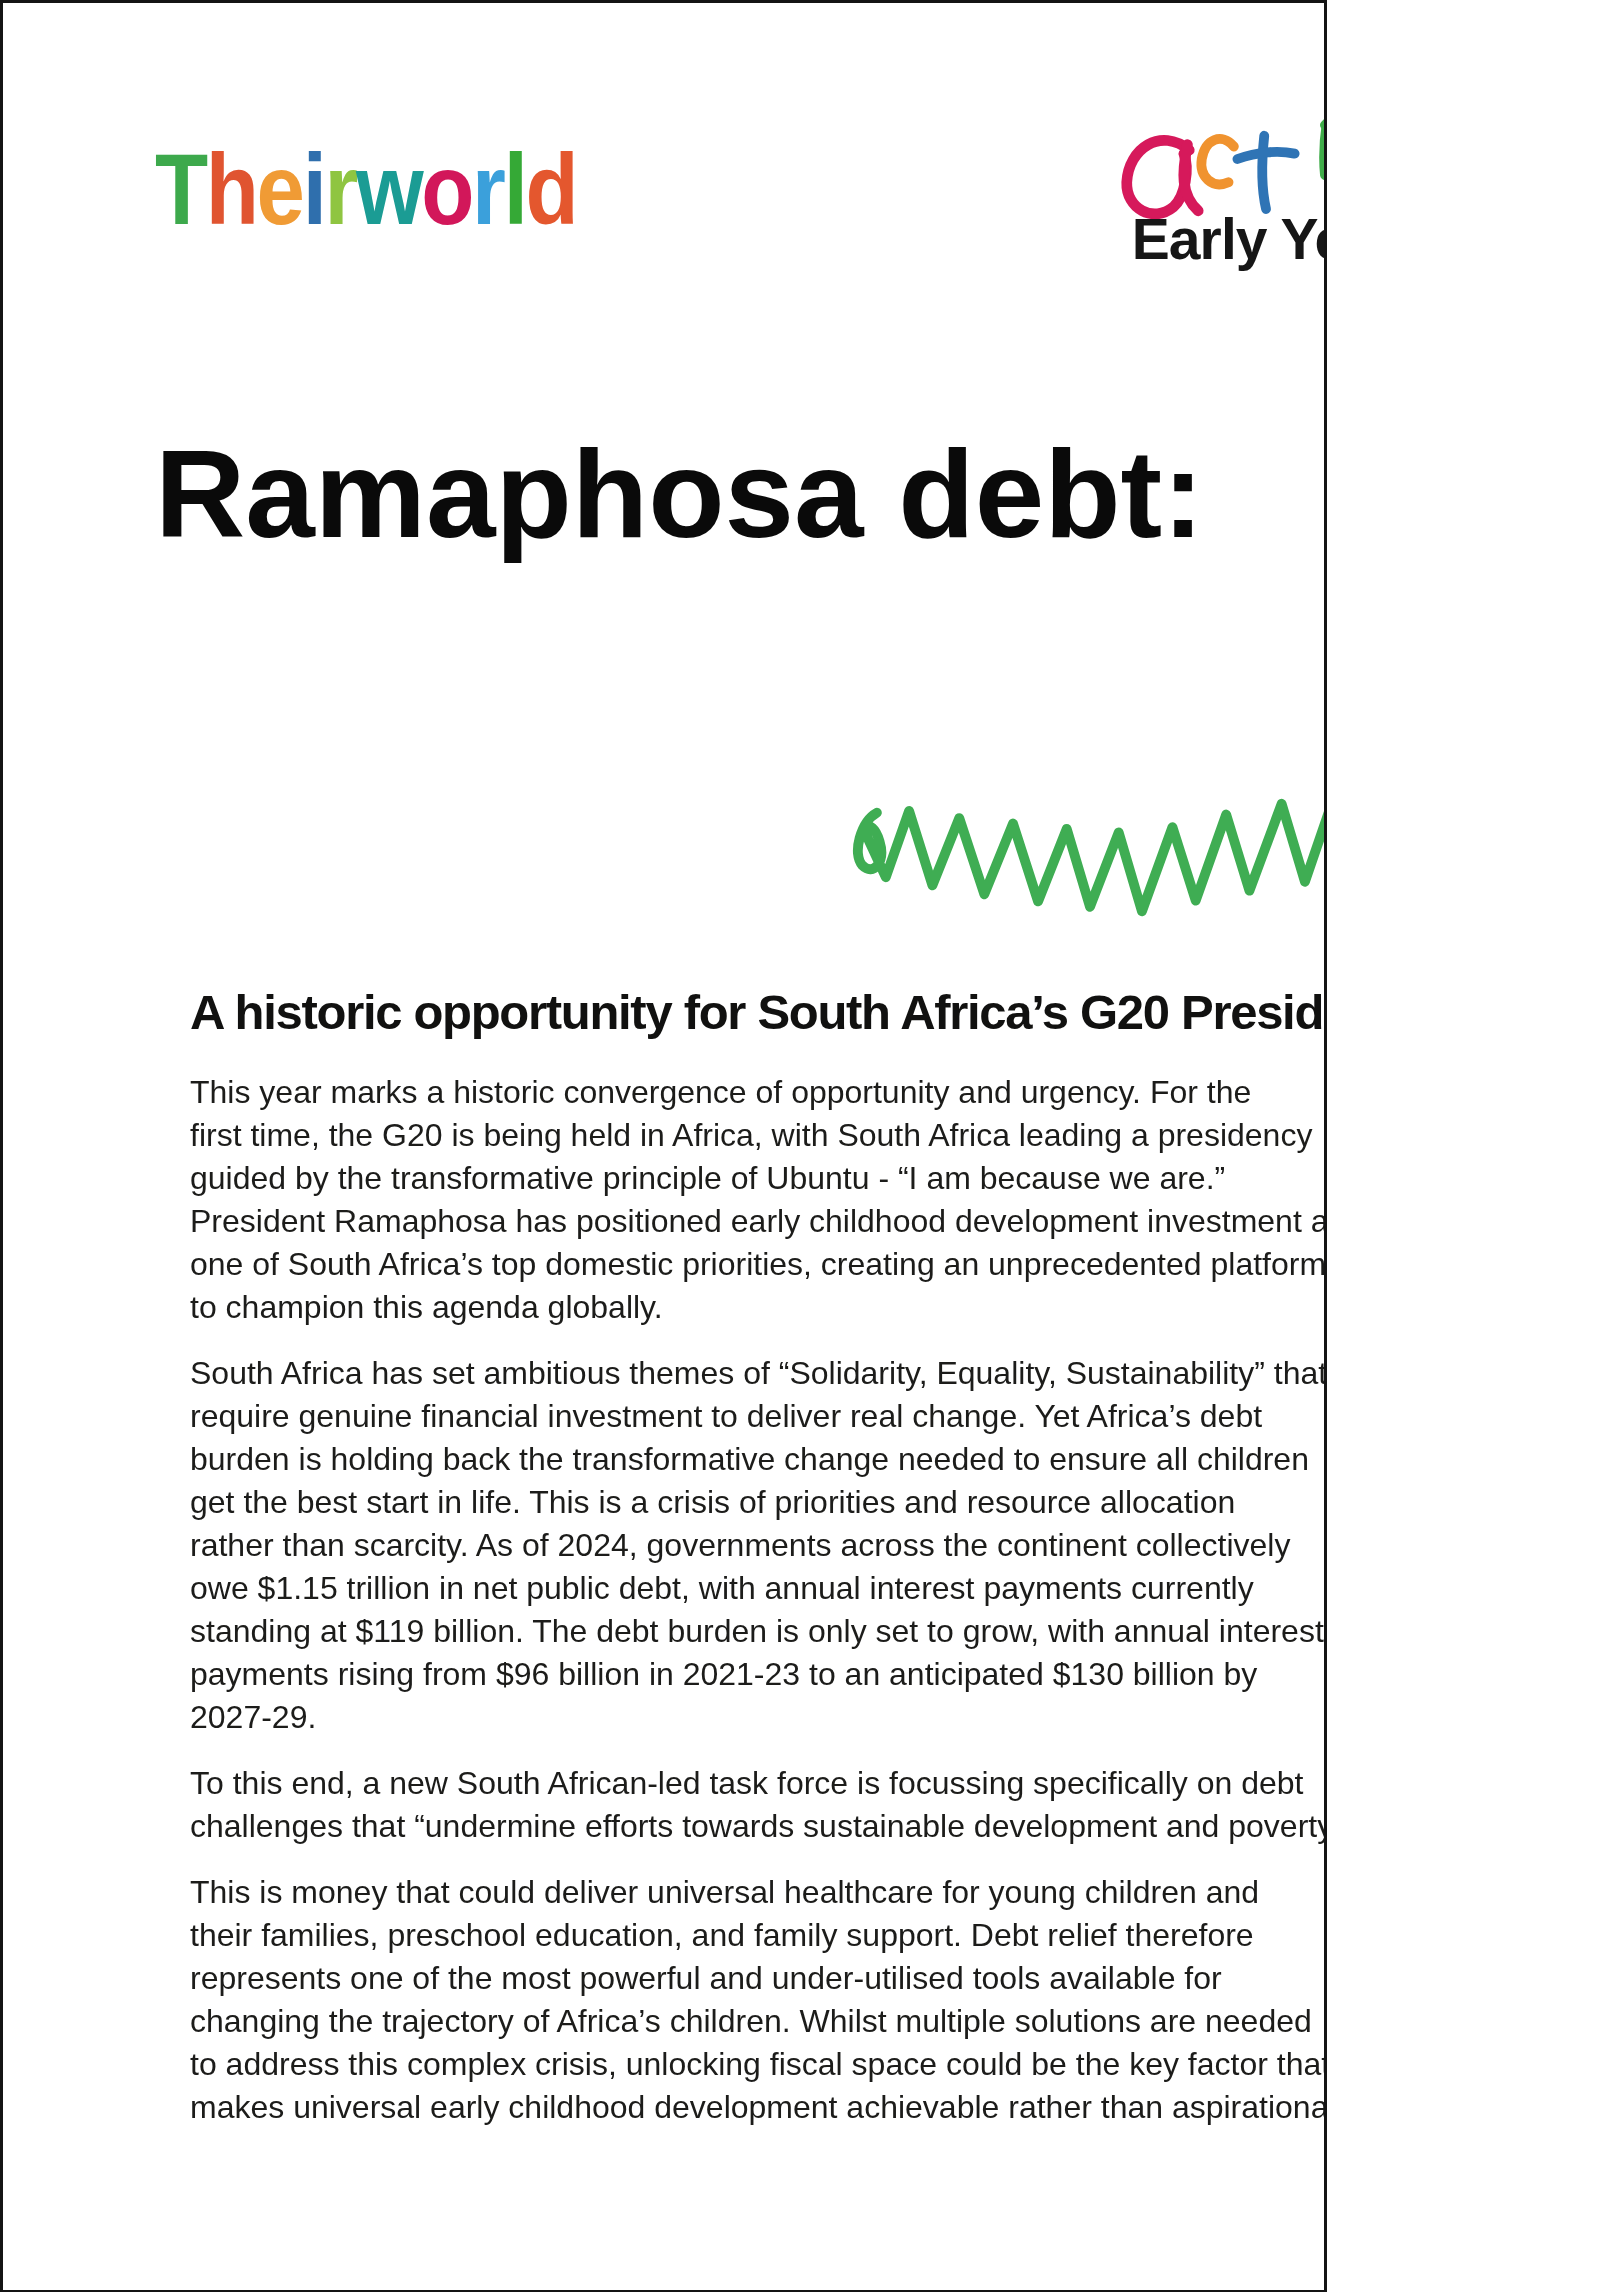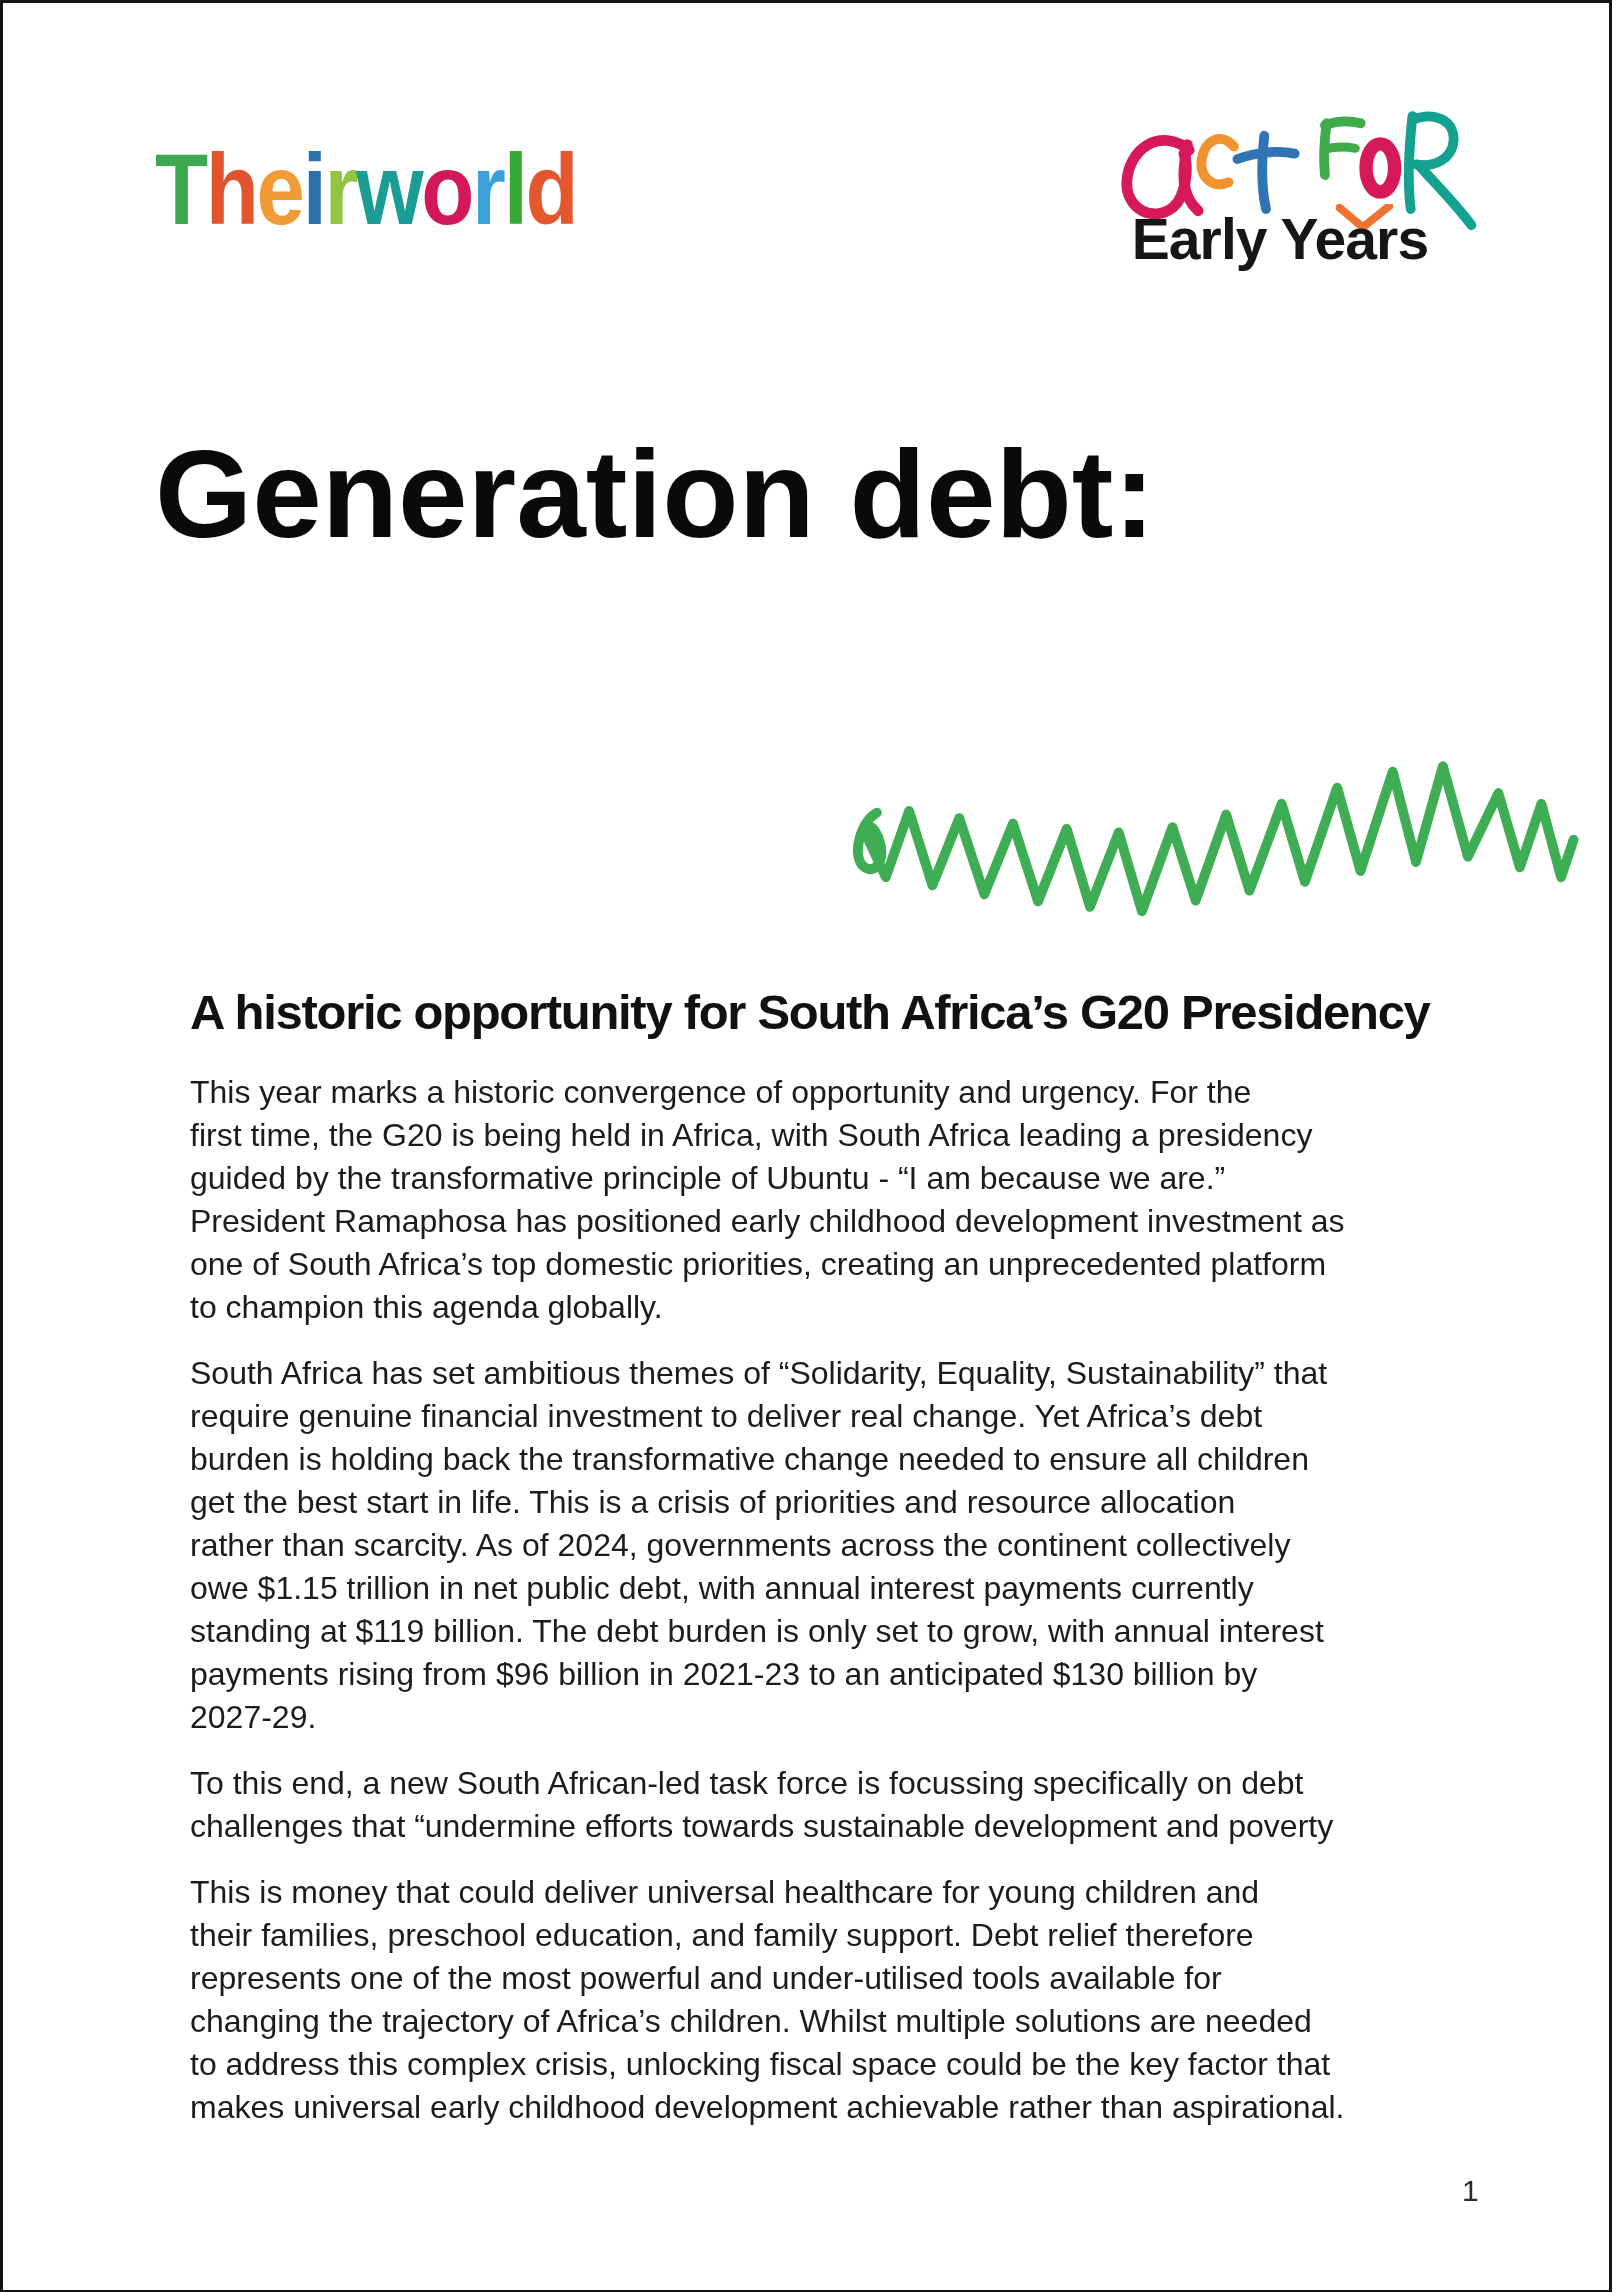--- a/index.html
+++ b/index.html
@@ -1,18 +1,18 @@
 <!DOCTYPE html>
 <html style="font-size:14.3px"><head>
 <meta charset="utf-8">
 <style>
   html, body { margin: 0; padding: 0; background: #ffffff; }
   .page {
     position: relative;
-    width: 1612px; height: 2293px;
+    width: 1327px; height: 2293px;
     box-sizing: border-box;
     background: #ffffff;
     border: 3.6px solid #141414;
     overflow: hidden;
     font-family: "Liberation Sans", sans-serif;
     color: #1b1b19;
   }
 
   
   .tw-logo {
@@ -83,21 +83,21 @@
       <path stroke-width="11" d="M336,8 C332,44 330,80 334,112" stroke="#14A190"></path>
       <path stroke-width="11" d="M336,12 C362,2 384,14 382,36 C380,56 360,66 340,62" stroke="#14A190"></path>
       <path stroke-width="11" d="M344,64 C362,84 384,106 402,130" stroke="#14A190"></path>
     </svg>
     <svg class="caret" width="57" height="27" viewBox="0 0 64 30" fill="none" stroke-linecap="round" stroke-linejoin="round">
       <path stroke-width="9" d="M4,4 L30,26 L60,2" stroke="#EE7330"></path>
     </svg>
     <div class="wordmark">Early Years</div>
   </div>
 
-  <h1 class="doc-title">Generation debt:</h1>
+  <h1 class="doc-title">Ramaphosa debt:</h1>
 
   <svg class="squiggle" width="729" height="176" viewBox="0 0 814 196" fill="none" stroke-linecap="round" stroke-linejoin="round">
     <path stroke-width="11" d="M30,62 C12,72 2,108 14,121 C26,133 40,117 33,94 C29,80 21,72 15,80
              L40,134 L66,60 L92,143 L122,68 L150,153 L182,74 L210,161 L242,80
              L268,167 L300,84 L326,172 L360,78 L386,160 L420,64 L446,149
              L482,52 L508,139 L544,34 L570,127 L606,16 L632,117 L662,10
              L690,111 L724,40 L748,123 L772,52 L794,134 L808,92" stroke="#3FAD53"></path>
   </svg>
 
   <section class="content">

